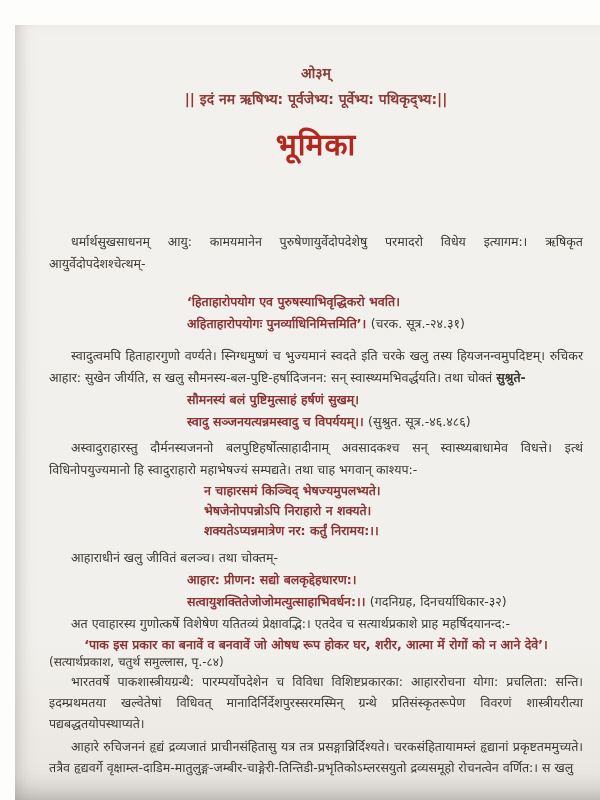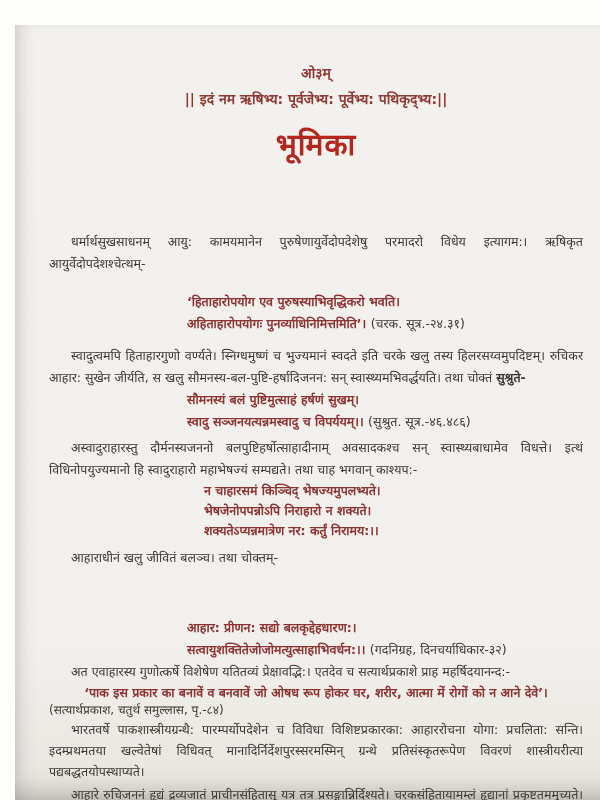--- a/index.html
+++ b/index.html
@@ -39,21 +39,21 @@
   .p2 { margin-top: 10px; }
   .p3 { margin-top: 4px; }
   .p4 { margin-top: 6px; }
   .bold-ref { font-weight: bold; }
   .verse {
     font-size: 12.5px; line-height: 22px; color: #8c3434; font-weight: bold;
     margin-left: 138px;
   }
   .verse.v1 { margin-top: 16px; }
   .verse.v3 { line-height: 20px; margin-left: 155px; }
-  .verse.v4 { margin-left: 138px; margin-top: 48px; }
+  .verse.v4 { margin-left: 138px; }
   .verse-line { white-space: nowrap; }
   .cite { color: #3a3631; font-weight: normal; }
   .hindi-quote {
     color: #8c3434; font-weight: bold; font-size: 12.5px; line-height: 19px;
     text-align: center;
   }
   .quote-cite {
     color: #3a3631; font-size: 12px; line-height: 17px; text-align: left;
     font-weight: normal;
   }
@@ -71,21 +71,21 @@
 
   <div class="center page-title">भूमिका</div>
 
   <div class="para p1">धर्मार्थसुखसाधनम् आयु: कामयमानेन पुरुषेणायुर्वेदोपदेशेषु परमादरो विधेय इत्यागम:।  ऋषिकृत आयुर्वेदोपदेशश्चेत्थम्-</div>
 
   <div class="verse v1">
     <div class="verse-line">‘हिताहारोपयोग एव पुरुषस्याभिवृद्धिकरो भवति।</div>
     <div class="verse-line"><span>अहिताहारोपयोगः पुनर्व्याधिनिमित्तमिति’। </span><span class="cite">(चरक. सूत्र.-२४.३१)</span></div>
   </div>
 
-  <div class="para p2"><span>स्वादुत्वमपि हिताहारगुणो वर्ण्यते। स्निग्धमुष्णं च भुज्यमानं स्वदते इति चरके खलु तस्य हिलरसय्वमुपदिष्टम्। रुचिकर आहार: सुखेन जीर्यति, स खलु सौमनस्य-बल-पुष्टि-हर्षादिजनन: सन् स्वास्थ्यमभिवर्द्धयति। तथा चोक्तं </span><span class="bold-ref">सुश्रुते-</span></div>
+  <div class="para p2"><span>स्वादुत्वमपि हिताहारगुणो वर्ण्यते। स्निग्धमुष्णं च भुज्यमानं स्वदते इति चरके खलु तस्य हियजनन्वमुपदिष्टम्। रुचिकर आहार: सुखेन जीर्यति, स खलु सौमनस्य-बल-पुष्टि-हर्षादिजनन: सन् स्वास्थ्यमभिवर्द्धयति। तथा चोक्तं </span><span class="bold-ref">सुश्रुते-</span></div>
 
   <div class="verse v2">
     <div class="verse-line">सौमनस्यं बलं पुष्टिमुत्साहं हर्षणं सुखम्।</div>
     <div class="verse-line"><span>स्वादु सञ्जनयत्यन्नमस्वादु च विपर्ययम्।। </span><span class="cite">(सुश्रुत. सूत्र.-४६.४८६)</span></div>
   </div>
 
   <div class="para p3">अस्वादुराहारस्तु दौर्मनस्यजननो बलपुष्टिहर्षोत्साहादीनाम् अवसादकश्च सन् स्वास्थ्यबाधामेव विधत्ते। इत्थं विधिनोपयुज्यमानो हि स्वादुराहारो महाभेषज्यं सम्पद्यते। तथा चाह भगवान् काश्यप:-</div>
 
   <div class="verse v3">
     <div class="verse-line">न चाहारसमं किञ्चिद् भेषज्यमुपलभ्यते।</div>

